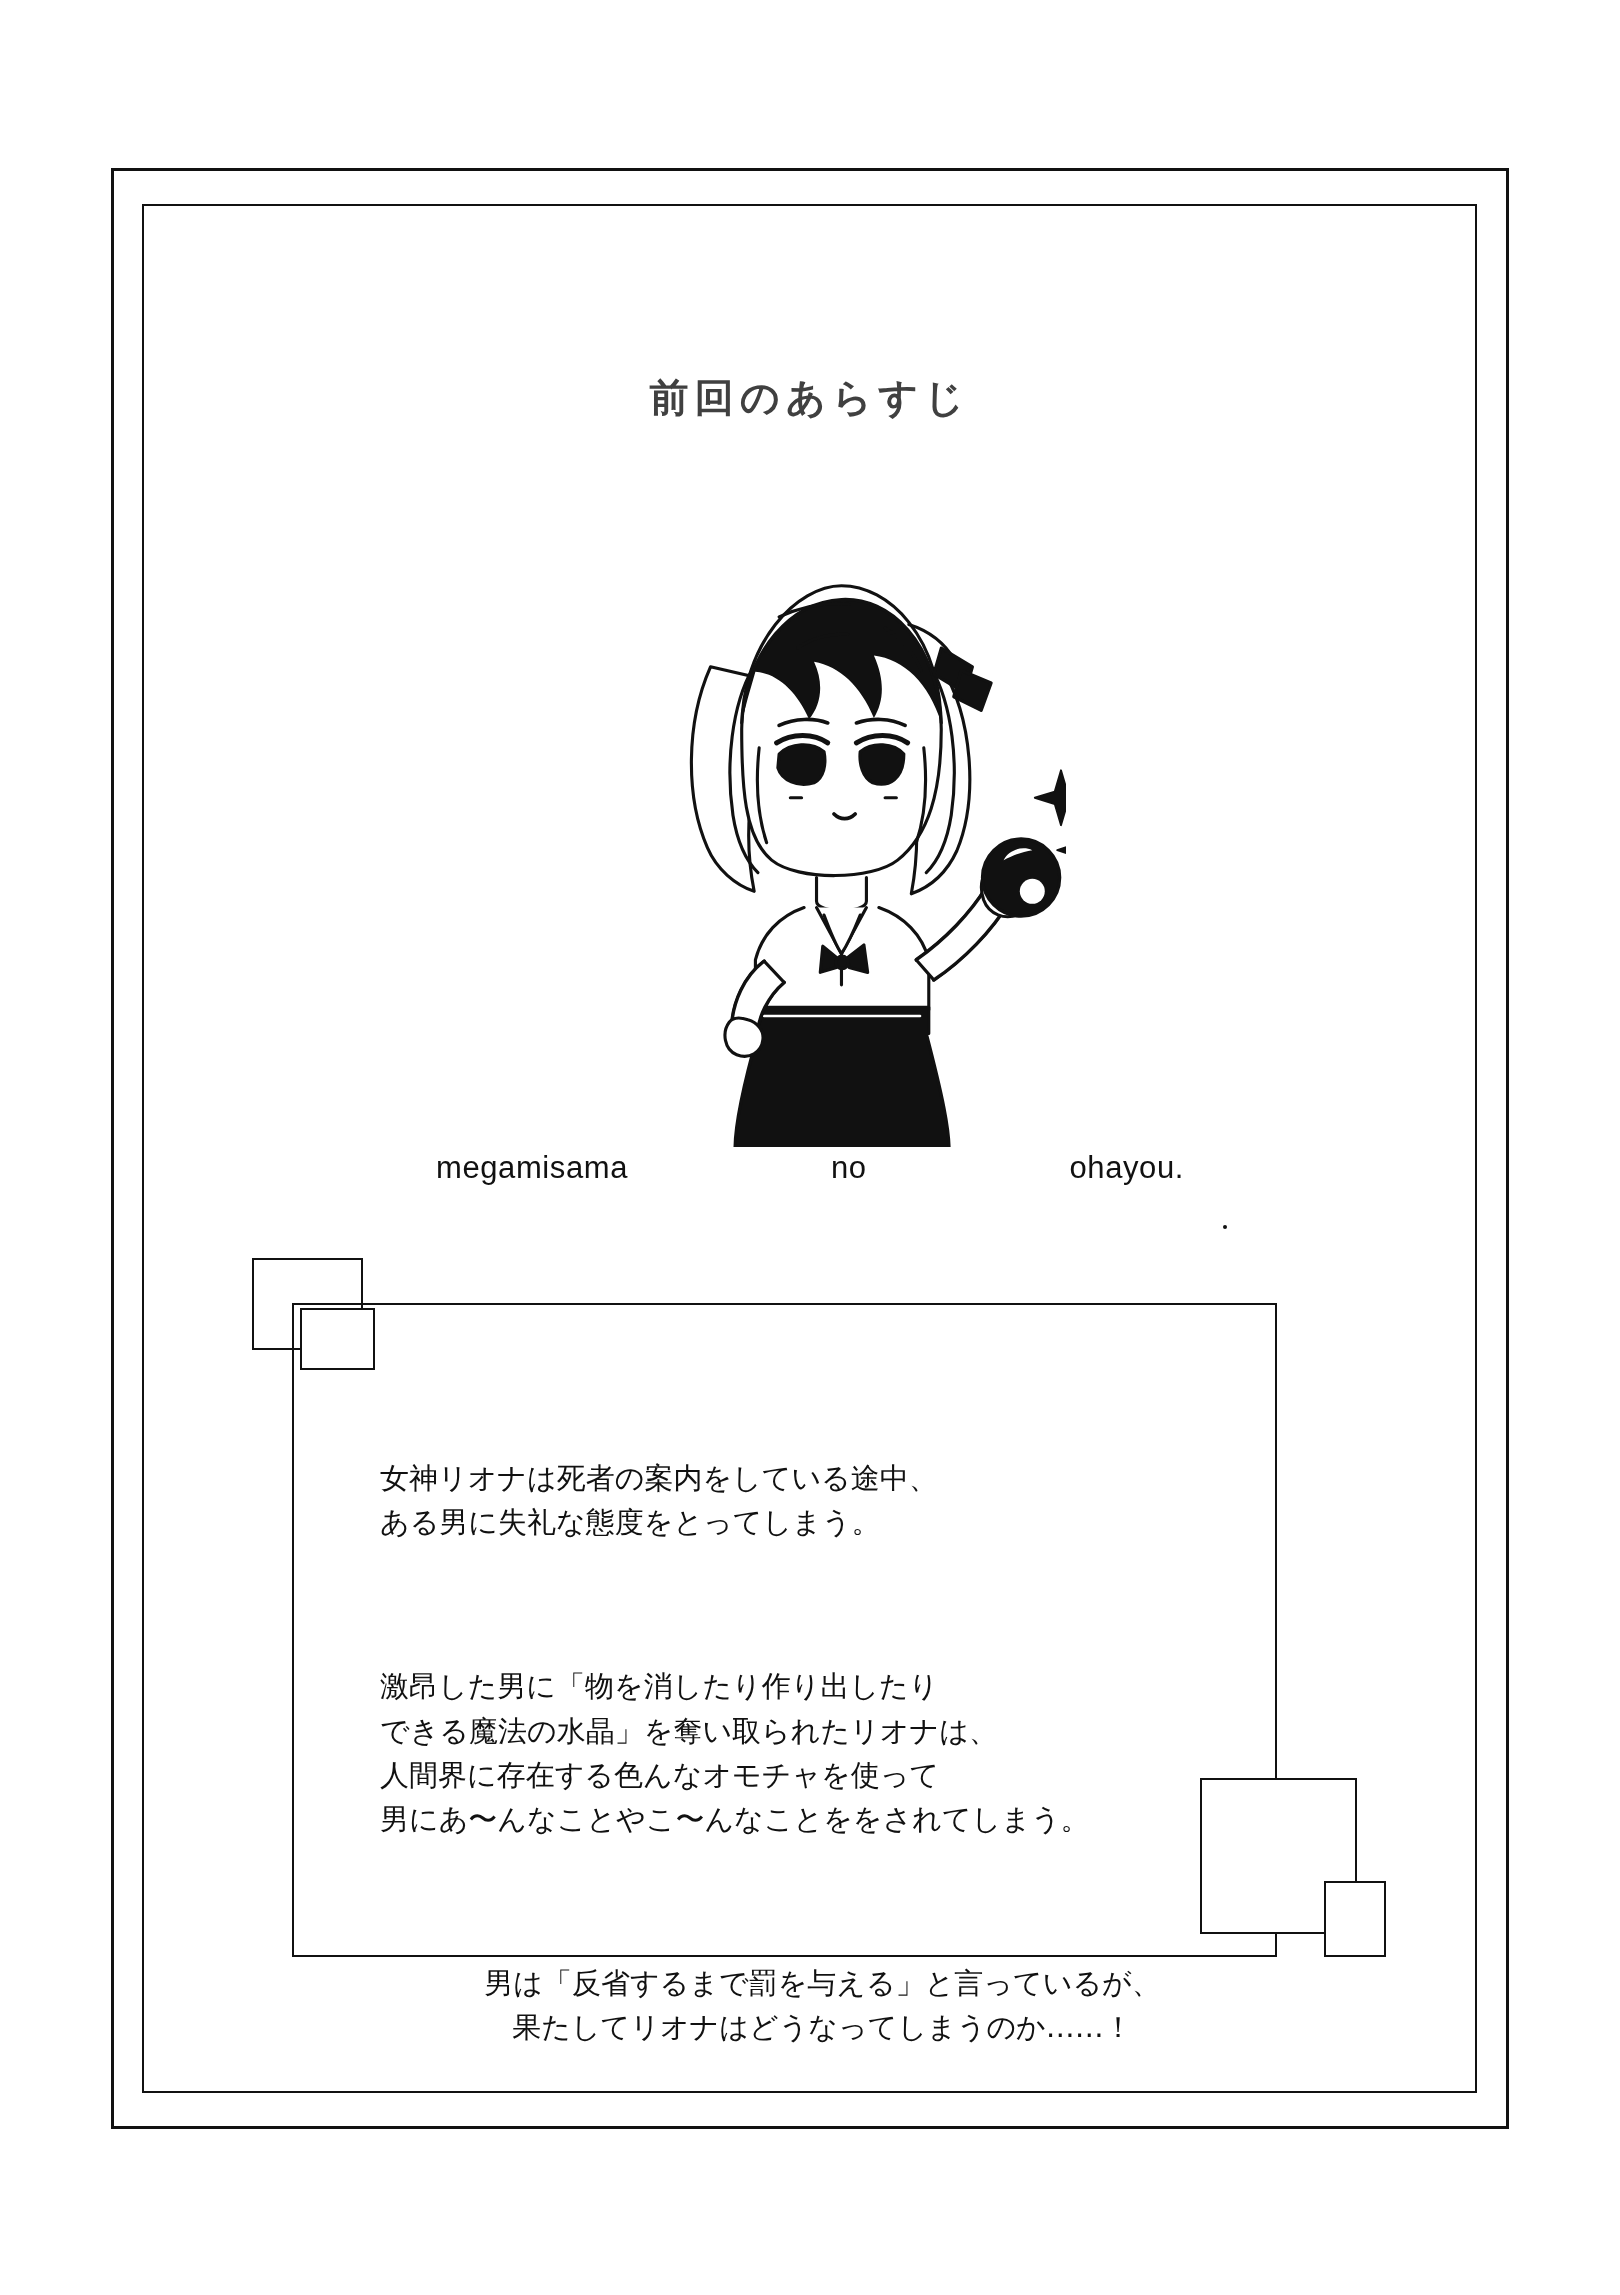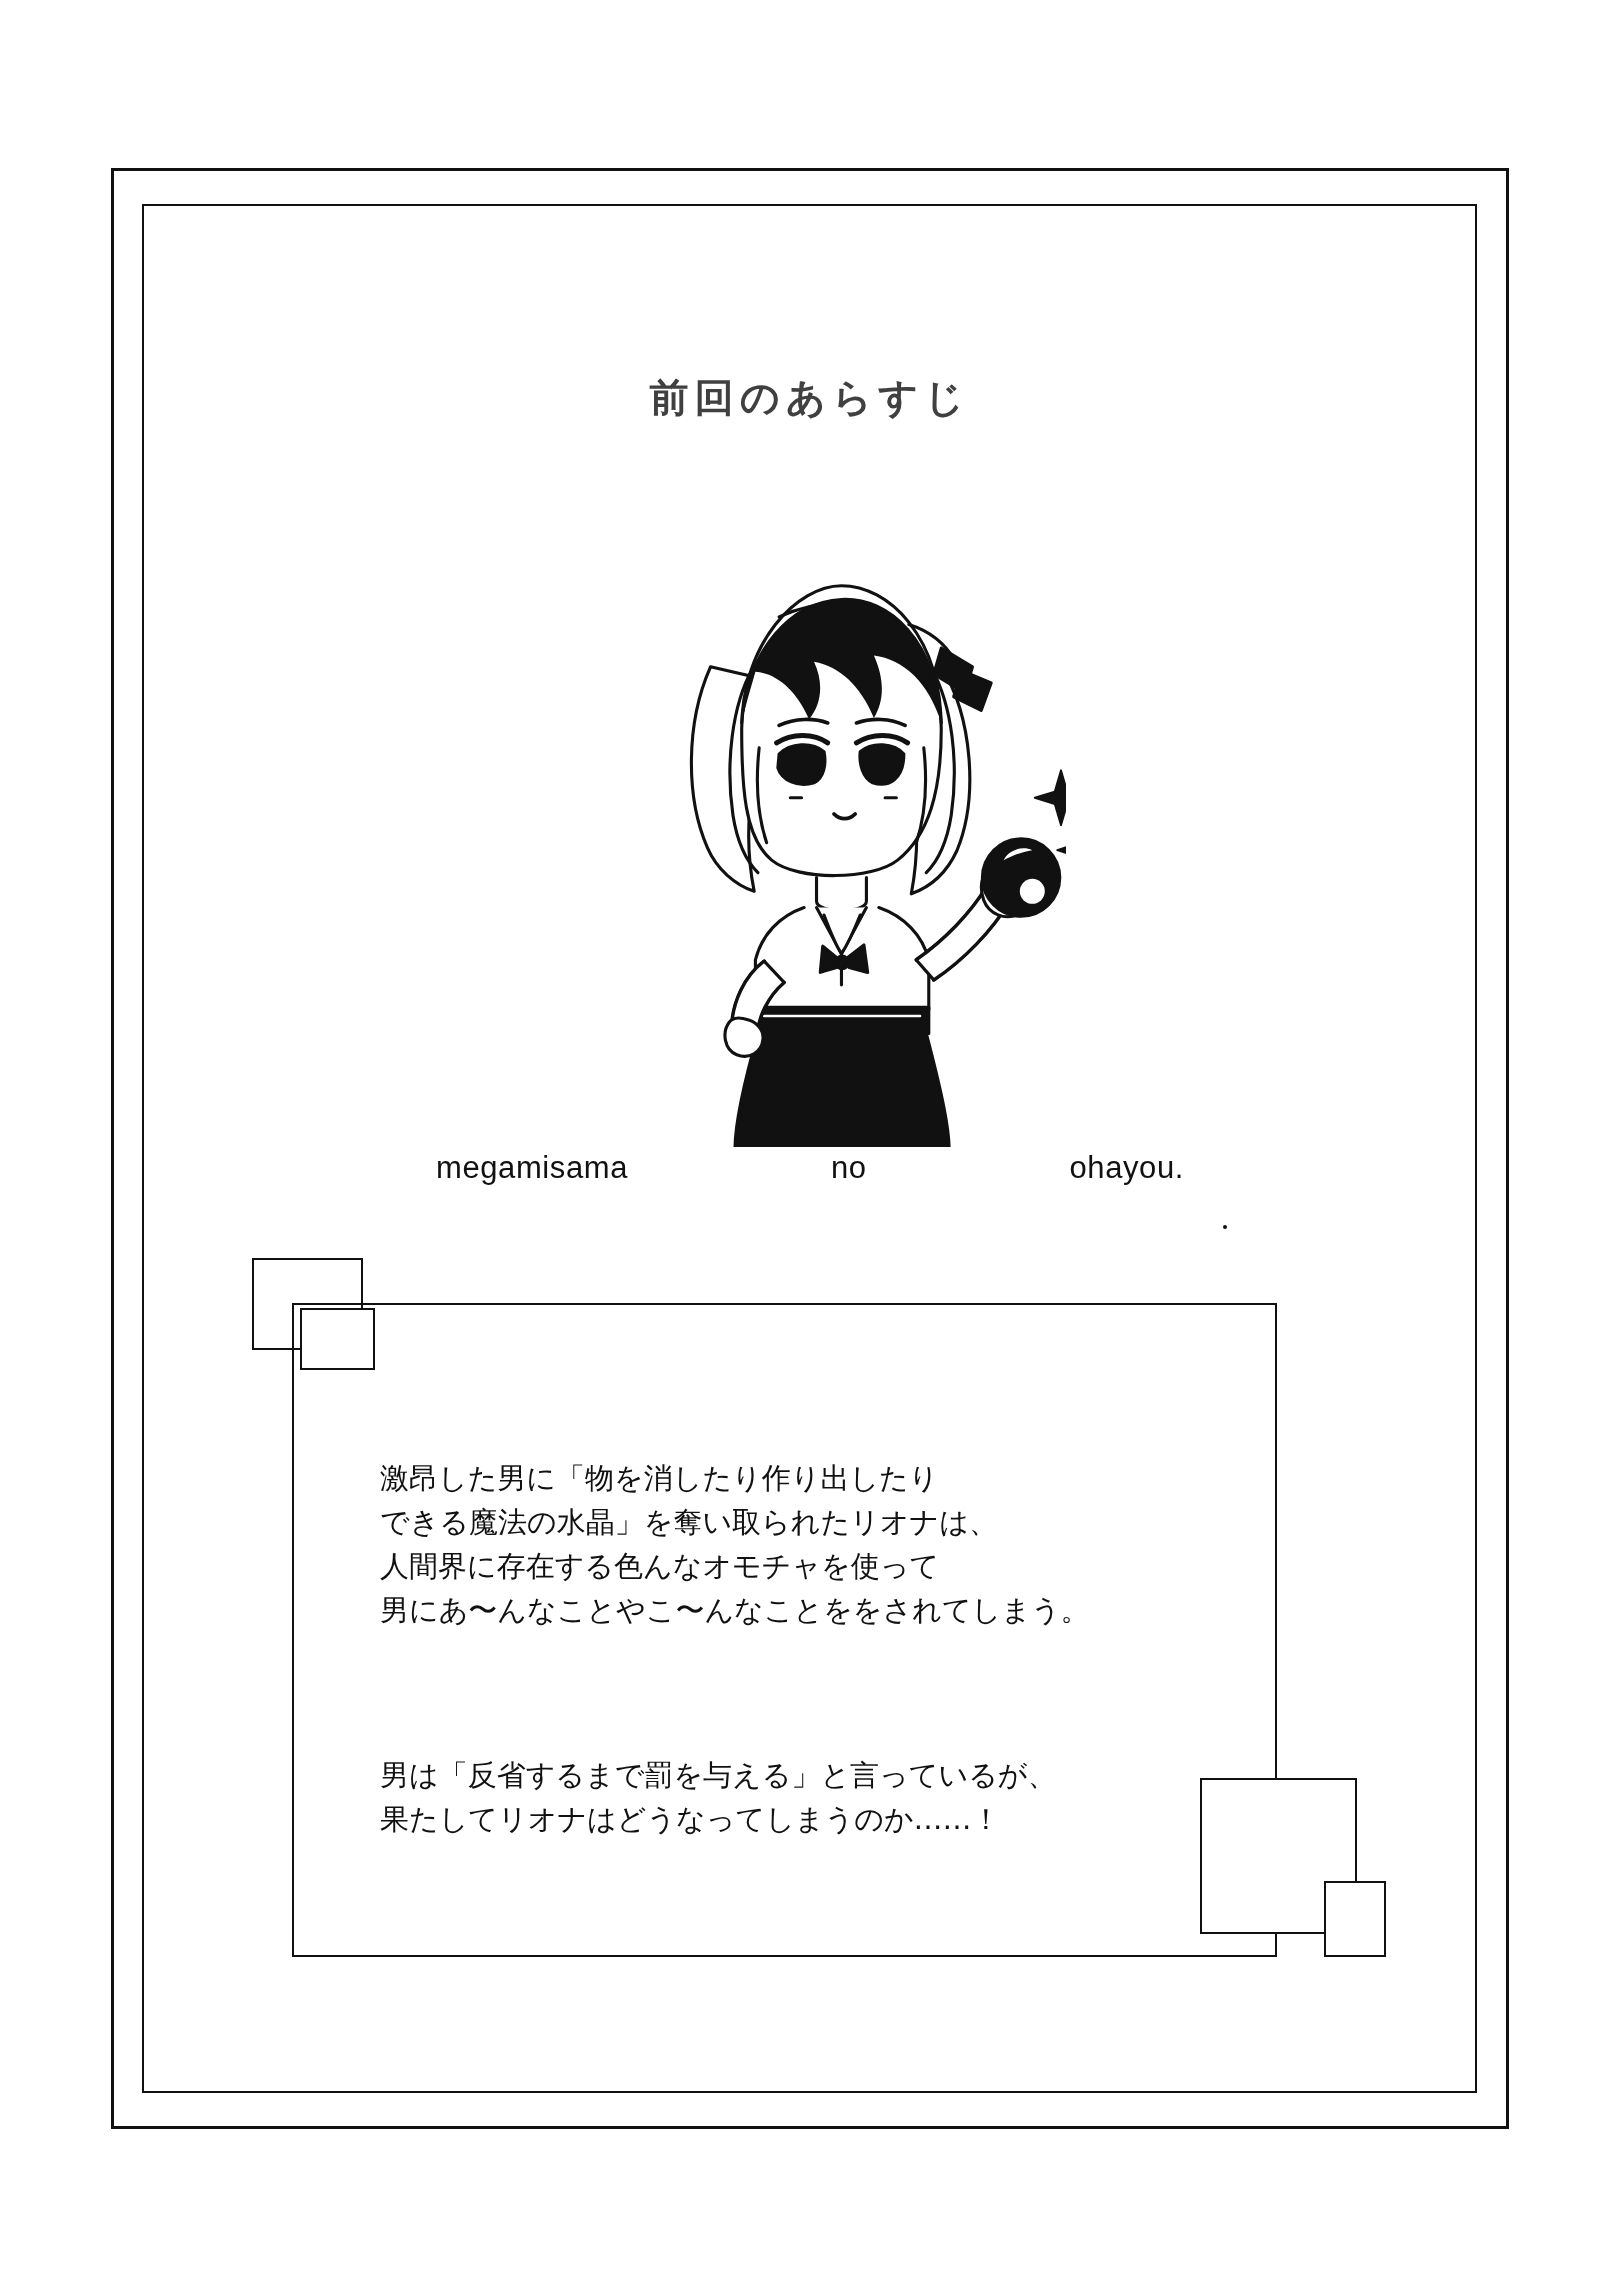--- a/index.html
+++ b/index.html
@@ -102,21 +102,21 @@
     left: 380px;
     top: 1368px;
     width: 885px;
     font-family: "DejaVu Sans", sans-serif;
     font-size: 29px;
     line-height: 1.52;
     color: #111111;
     white-space: pre-wrap;
   }
   .para { margin: 0 0 32px 0; }
-  .para:last-child { margin-bottom: 0; }
+  .para:last-child { margin-bottom: 0; text-align: center; }
 
   .dot-mark {
     position: absolute;
     left: 1223px;
     top: 1225px;
     width: 4.4px;
     height: 4.4px;
     background: #111111;
     border-radius: 50%;
   }
@@ -243,20 +243,22 @@
 
 <div class="dot-mark"></div>
 
 <div class="deco deco-tl-big"></div>
 <div class="deco deco-tl-small"></div>
 <div class="synopsis-box"></div>
 <div class="deco deco-br-big"></div>
 <div class="deco deco-br-small"></div>
 
 <div class="synopsis-text">
+  <p class="para">女神リオナは死者の案内をしている途中、
+ある男に失礼な態度をとってしまう。</p>
   <p class="para">激昂した男に「物を消したり作り出したり
 できる魔法の水晶」を奪い取られたリオナは、
 人間界に存在する色んなオモチャを使って
 男にあ〜んなことやこ〜んなことををされてしまう。</p>
   <p class="para">男は「反省するまで罰を与える」と言っているが、
 果たしてリオナはどうなってしまうのか……！</p>
 </div>
 
 
 </body></html>

